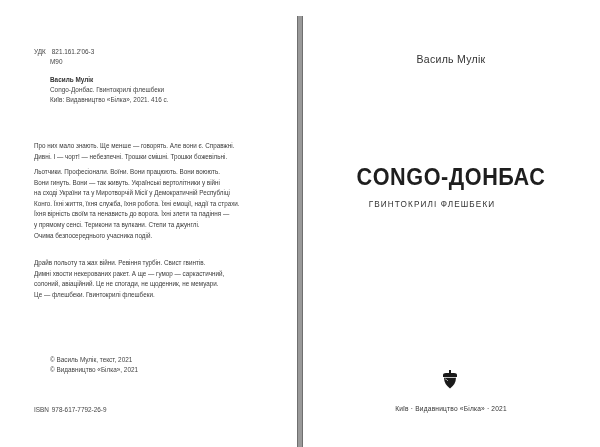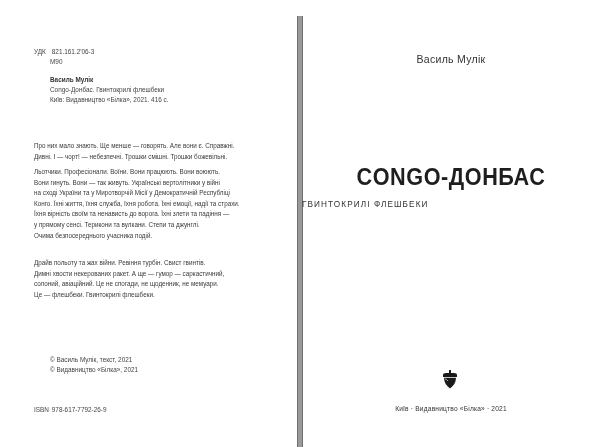--- a/index.html
+++ b/index.html
@@ -42,21 +42,21 @@
       text-align: center; font-size: 10.5px; color: #333; letter-spacing: 0.3px;
     }
     .r-title {
       position: absolute; left: 302px; width: 298px; top: 148px;
       text-align: center; font-size: 23px; font-weight: bold; color: #1e1e1e;
       letter-spacing: 0.6px; font-family: "Liberation Sans", "DejaVu Sans", sans-serif;
       transform: scaleX(0.94);
     }
     .r-subtitle {
       position: absolute; left: 302px; width: 260px; top: 184px;
-      text-align: left; font-size: 8.2px; color: #333; letter-spacing: 1.1px;
+      text-align: center; font-size: 8.2px; color: #333; letter-spacing: 1.1px;
     }
     .logo {
       position: absolute; left: 442px; top: 354px; width: 16px; height: 19px;
     }
     .r-imprint {
       position: absolute; left: 302px; width: 298px; top: 389px;
       text-align: center; font-size: 6.6px; color: #333; letter-spacing: 0.2px;
     }
   </style>
 </head>

